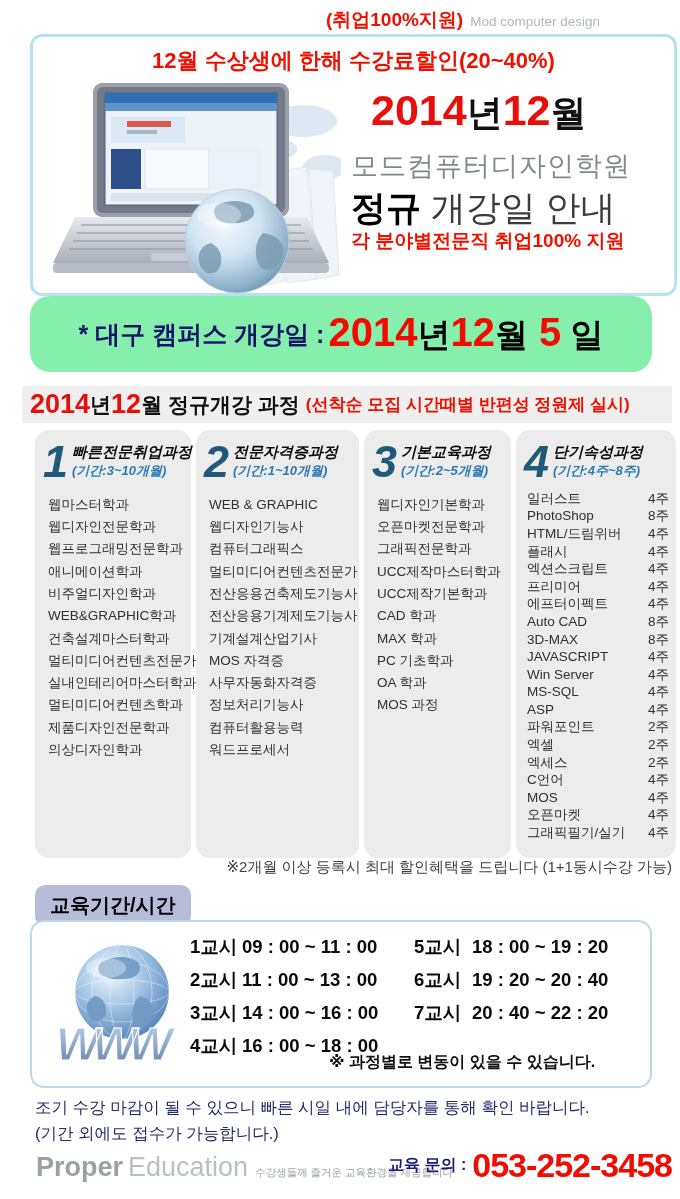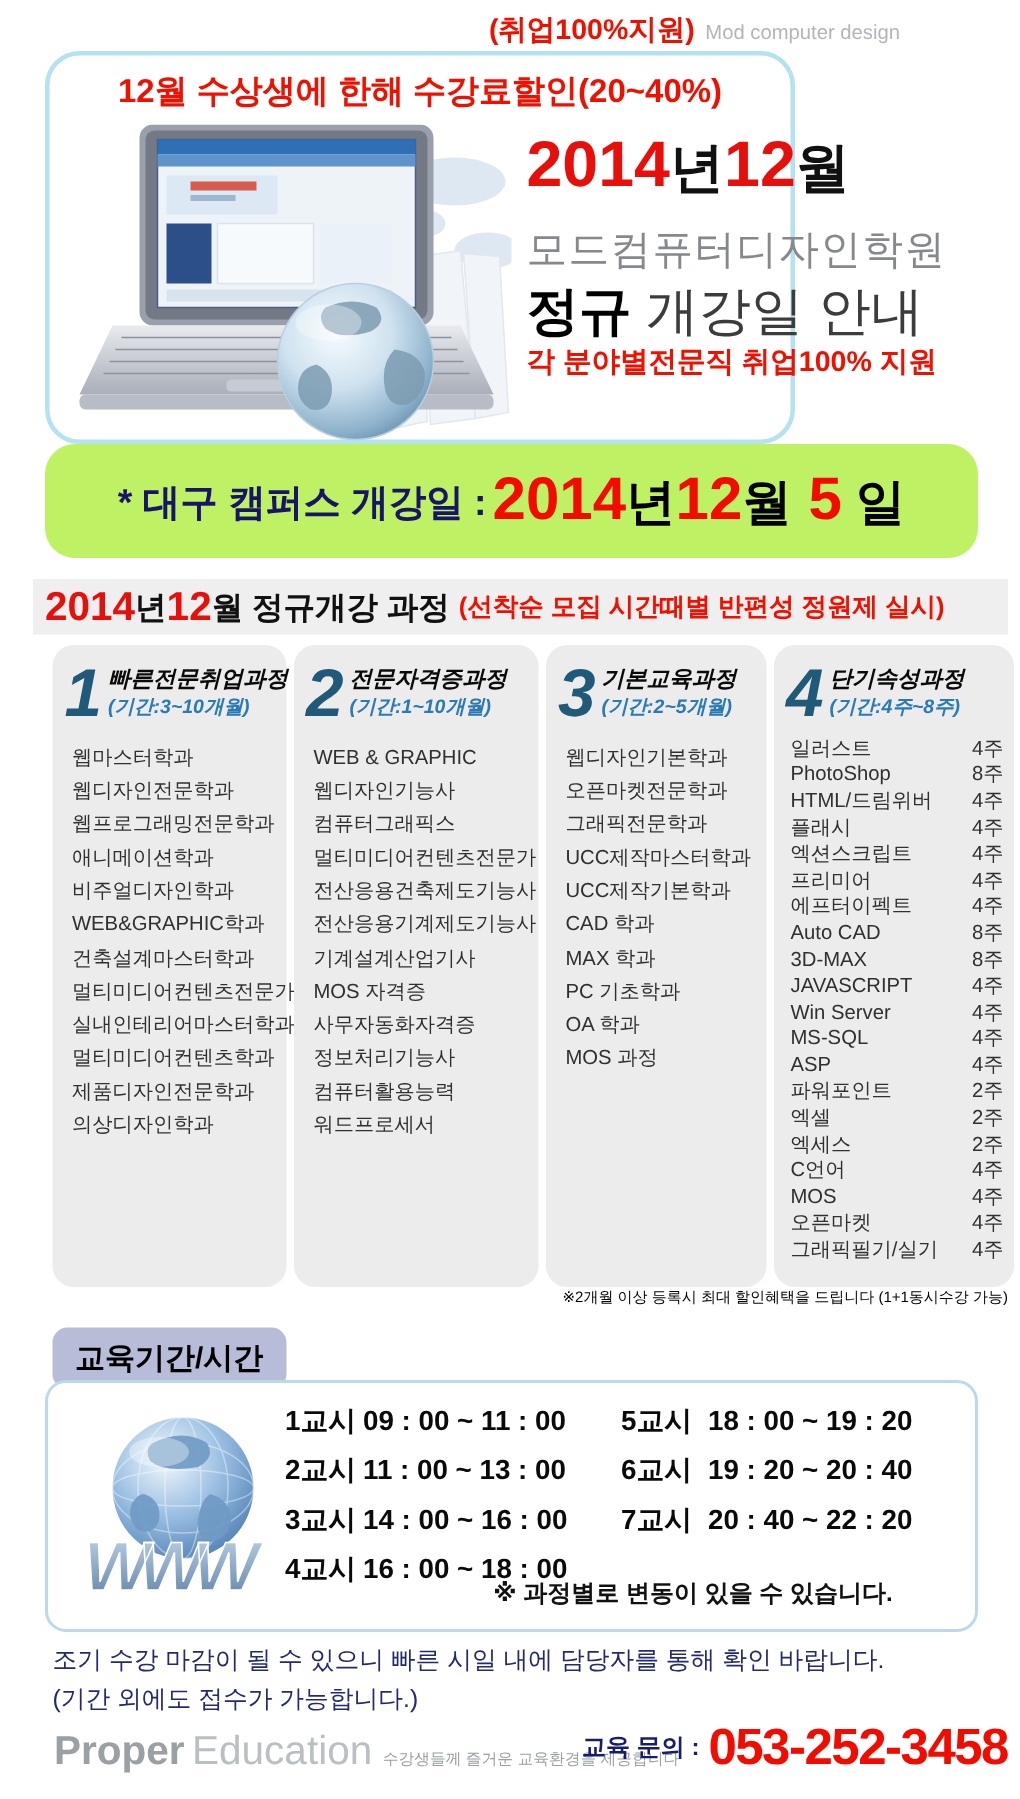--- a/index.html
+++ b/index.html
@@ -5,36 +5,36 @@
   html,body{margin:0;padding:0;background:#fff;}
   body{width:680px;height:1199px;position:relative;overflow:hidden;
        font-family:"Liberation Sans","DejaVu Sans",sans-serif;}
 
   
   .top-header{position:absolute;top:7px;right:80px;display:flex;align-items:baseline;gap:7px;white-space:nowrap;}
   .support-badge{color:#f01000;font-weight:700;font-size:19px;}
   .brand{color:#b2b6ba;font-size:13.5px;}
 
   
-  .hero-box{position:absolute;left:30px;top:34px;width:500px;height:262px;background:#fff;
-            border:3px solid #b5e2f0;border-radius:23px;box-sizing:border-box;}
+  .hero-box{position:absolute;left:30px;top:34px;width:647px;height:262px;background:#fff;
+            border:3px solid #b5e2f0;border-radius:12px;box-sizing:border-box;}
   .discount{margin-top:9px;text-align:center;color:#f01000;font-weight:800;font-size:22px;white-space:nowrap;}
   .hero-illustration{position:absolute;left:8px;top:46px;}
   .hero-right{position:absolute;left:318px;top:52px;width:300px;}
-  .date-line{white-space:nowrap;line-height:1;}
+  .date-line{white-space:nowrap;line-height:1;margin-left:20px;}
   .date-line .num{color:#e80f0a;font-weight:800;font-size:43px;}
   .date-line .suffix{color:#111;font-weight:700;font-size:36px;}
   .academy{margin-top:16px;color:#85898d;font-size:27px;letter-spacing:1px;white-space:nowrap;}
   .notice{margin-top:4px;font-size:35px;white-space:nowrap;line-height:1.15;}
   .notice-bold{color:#000;font-weight:800;}
   .notice-rest{color:#3c3c3c;font-weight:400;}
   .support-line{color:#f01000;font-weight:800;font-size:19px;white-space:nowrap;}
 
   
-  .campus-band{position:absolute;left:30px;top:296px;width:622px;height:76px;background:#bef264;
+  .campus-band{position:absolute;left:30px;top:296px;width:622px;height:76px;background:#86efac;
                border-radius:20px;display:flex;align-items:center;justify-content:center;white-space:nowrap;}
   .campus-label{color:#181468;font-weight:800;font-size:25px;margin-right:4px;}
   .campus-date .cnum{color:#f30b00;font-weight:800;font-size:40px;}
   .campus-date .csuf{color:#000;font-weight:700;font-size:33px;}
 
   
   .section-band{position:absolute;left:22px;top:386px;width:650px;height:37px;background:#efefef;
                 display:flex;align-items:center;padding-left:8px;box-sizing:border-box;white-space:nowrap;}
   .sec-num{color:#e80f0a;font-weight:800;font-size:27px;}
   .sec-suf{color:#111;font-weight:700;font-size:21px;}
@@ -47,21 +47,21 @@
   .panel-head{display:flex;align-items:flex-start;padding:2px 4px 0 8px;}
   .panel-number{font-size:45px;font-weight:800;font-style:italic;color:#205a78;line-height:0.95;margin-right:4px;}
   .panel-titles{display:flex;flex-direction:column;padding-top:2px;}
   .ptitle{font-size:15px;font-weight:800;font-style:italic;color:#0a0a0a;white-space:nowrap;}
   .pperiod{font-size:13px;font-weight:800;font-style:italic;color:#2b7ab2;white-space:nowrap;}
   .panel-items{list-style:none;margin:10px 0 0 0;padding:0 16px 0 13px;
                font-size:13.5px;color:#303030;}
   .panel-items li{line-height:22.3px;white-space:nowrap;}
   .p4 .panel-items{padding-left:11px;padding-right:7px;margin-top:6px;}
   .p4row{display:flex;justify-content:space-between;line-height:17.6px;font-size:13.5px;color:#303030;white-space:nowrap;}
-  .courses-note{position:absolute;right:8px;top:858px;font-size:10px;color:#000000;white-space:nowrap;}
+  .courses-note{position:absolute;right:8px;top:858px;font-size:15px;color:#404040;white-space:nowrap;}
 
   
   .sched-badge{position:absolute;left:35px;top:885px;background:#b7bcd9;border-radius:10px;
                padding:7px 15px;font-size:20px;font-weight:800;color:#000;}
   .schedule-box{position:absolute;left:30px;top:920px;width:622px;height:168px;background:#fff;
                 border:2px solid #bcd9ea;border-radius:14px;box-sizing:border-box;}
   .www-globe{position:absolute;left:12px;top:8px;}
   .sched-rows{position:absolute;left:158px;top:11px;display:grid;
               grid-template-columns:52px 172px 58px 196px;row-gap:6px;
               font-size:18.5px;font-weight:800;color:#0a0a0a;line-height:27px;white-space:nowrap;}

